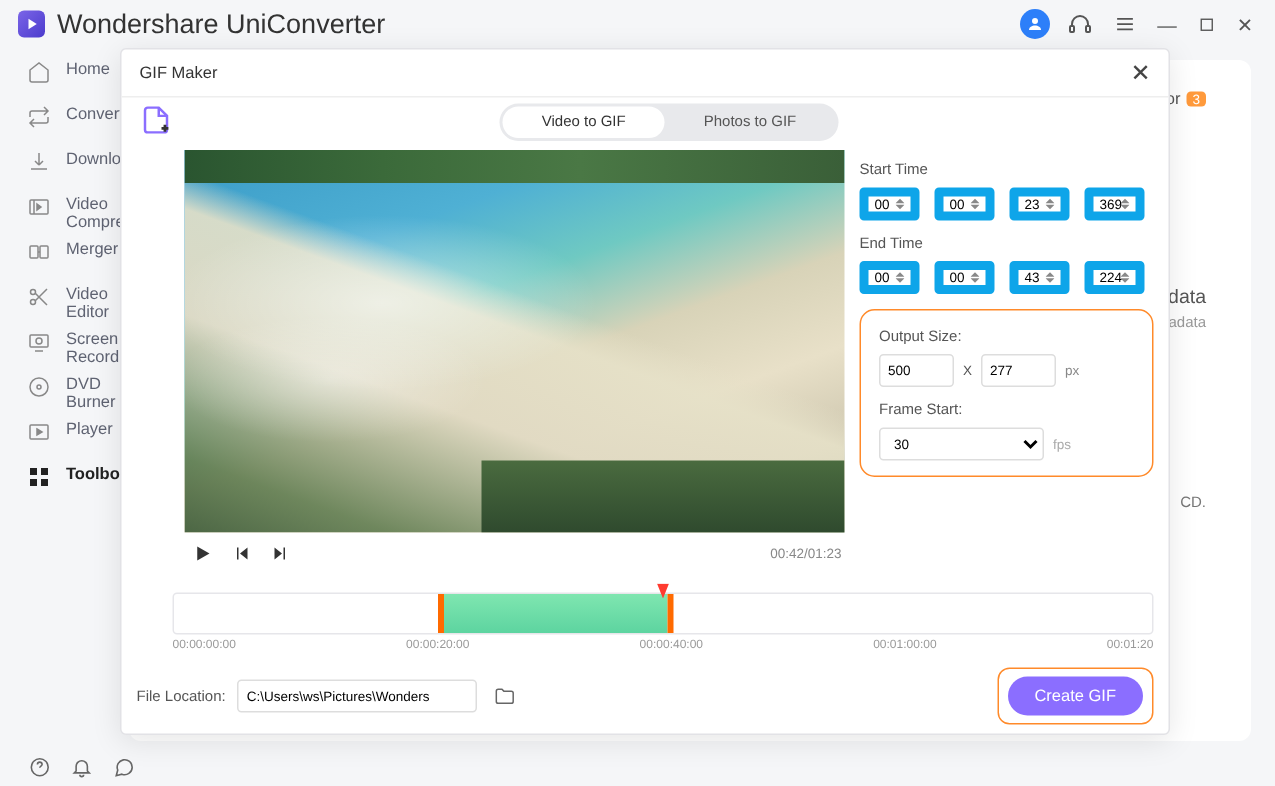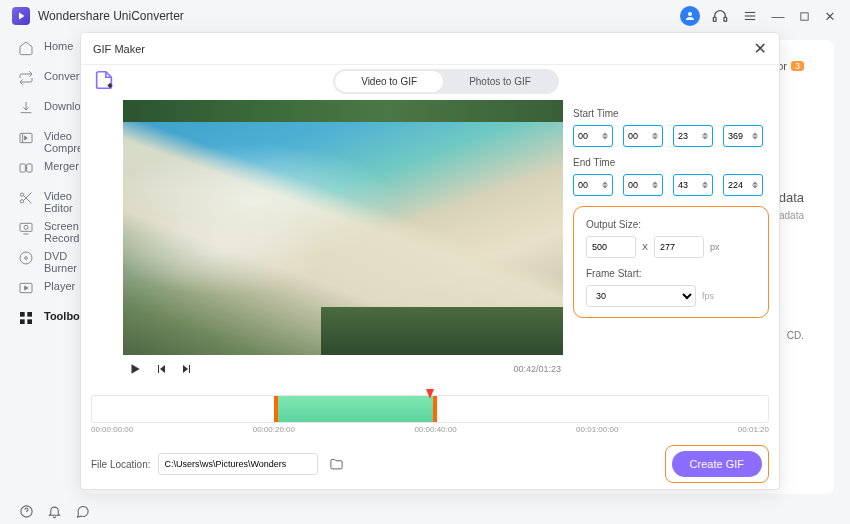--- a/index.html
+++ b/index.html
@@ -1,20 +1,20 @@
 <!DOCTYPE html>
 <html><head>
 <meta charset="utf-8">
 <style>
 * { margin:0; padding:0; box-sizing:border-box; font-family:-apple-system,BlinkMacSystemFont,"Segoe UI",sans-serif; }
 body { width:850px; height:524px; background:#f5f6f8; overflow:hidden; position:relative; }
 .titlebar { height:32px; display:flex; align-items:center; padding:0 12px; }
 .logo { width:18px; height:18px; background:linear-gradient(135deg,#7b65e8,#4b3bcc); border-radius:4px; margin-right:8px; display:flex; align-items:center; justify-content:center; }
 .logo svg { width:12px; height:12px; }
-.appname { font-size:12px; color:#333; flex:1; }
+.appname { font-size:18px; color:#333; flex:1; }
 .tb-icons { display:flex; align-items:center; gap:10px; }
 .tb-icon { width:20px; height:20px; display:flex; align-items:center; justify-content:center; color:#555; cursor:pointer; }
 .avatar { width:20px; height:20px; border-radius:50%; background:#2d7ff9; display:flex; align-items:center; justify-content:center; }
 .winbtn { width:16px; height:16px; display:flex; align-items:center; justify-content:center; color:#555; cursor:pointer; font-size:13px; }
 .sidebar { position:absolute; left:0; top:32px; width:86px; bottom:26px; padding-top:8px; }
 .side-item { height:30px; display:flex; align-items:flex-start; gap:10px; padding-left:18px; color:#5f6372; font-size:11px; cursor:pointer; }
 .side-item.active { color:#222; font-weight:600; }
 .side-icon { width:16px; height:16px; display:flex; align-items:center; justify-content:center; flex-shrink:0; }
 .side-icon svg { width:16px; height:16px; }
 .main-area { position:absolute; left:86px; right:16px; top:40px; bottom:30px; background:#fff; border-radius:8px; }
@@ -44,32 +44,32 @@
 }
 .preview::after { content:''; position:absolute; top:0; left:0; right:0; height:22px; background:linear-gradient(90deg,#2a5530,#3b6a3a 30%,#4a7845 60%,#3a5f38); }
 .preview-shore { position:absolute; bottom:0; right:0; width:55%; height:48px; background:linear-gradient(180deg,#4a6b3f,#2f4a2e); }
 .controls { display:flex; align-items:center; gap:6px; padding:4px 2px; }
 .ctl-btn { width:20px; height:20px; display:flex; align-items:center; justify-content:center; cursor:pointer; color:#333; }
 .ctl-spacer { flex:1; }
 .timecur { font-size:9px; color:#888; }
 .rightcol { flex:1; padding-top:6px; }
 .field-label { font-size:10px; color:#555; margin-bottom:6px; margin-top:2px; }
 .time-row { display:flex; gap:10px; margin-bottom:10px; }
-.stepper { width:40px; height:22px; border:1px solid #0ea5e9; border-radius:3px; display:flex; align-items:center; padding:0 4px; position:relative; }
+.stepper { width:40px; height:22px; border:6px solid #0ea5e9; border-radius:3px; display:flex; align-items:center; padding:0 4px; position:relative; }
 .stepper input { border:none; width:20px; font-size:9px; outline:none; background:transparent; }
 .stepper-arrows { position:absolute; right:2px; top:0; bottom:0; width:8px; display:flex; flex-direction:column; justify-content:center; }
 .stepper-arrows svg { width:6px; height:4px; }
 .orange-box { border:1.5px solid #ff8a2a; border-radius:10px; padding:10px 12px; margin-top:0px; }
 .size-row { display:flex; align-items:center; gap:6px; margin-bottom:10px; }
 .size-row input { width:50px; height:22px; border:1px solid #ddd; border-radius:3px; font-size:9px; padding:0 5px; outline:none; }
 .xsep { font-size:9px; color:#555; }
 .pxlabel { font-size:9px; color:#888; }
 .fr-select { width:110px; height:22px; border:1px solid #ddd; border-radius:3px; font-size:9px; padding:0 5px; outline:none; background:#fff; }
 .fpslabel { font-size:9px; color:#aaa; margin-left:6px; }
-.timeline { margin-top:4px; position:relative; height:50px; }
+.timeline { margin-top:4px; position:relative; height:50px;margin-left:24px; }
 .track { position:absolute; left:0; right:0; top:8px; height:28px; background:#fff; border:1px solid #e6e6ea; border-radius:3px; }
 .clip { position:absolute; top:9px; height:26px; background:linear-gradient(180deg,#7fe6b0,#5dd4a0); border-left:4px solid #ff6a00; border-right:4px solid #ff6a00; }
 .playhead { position:absolute; top:2px; width:8px; height:10px; background:#ff3b30; clip-path:polygon(50% 100%,0 0,100% 0); }
 .ticks { position:absolute; left:0; right:0; top:38px; display:flex; justify-content:space-between; font-size:8px; color:#999; }
 .bottomrow { display:flex; align-items:center; gap:8px; padding:8px 0 6px; }
 .fl-label { font-size:10px; color:#555; }
 .fl-input { flex:0 0 160px; height:22px; border:1px solid #ddd; border-radius:3px; font-size:9px; padding:0 5px; outline:none; }
 .fl-folder { width:20px; height:20px; display:flex; align-items:center; justify-content:center; color:#666; cursor:pointer; }
 .bottom-spacer { flex:1; }
 .create-wrap { border:1.5px solid #ff8a2a; border-radius:8px; padding:5px 6px; }

